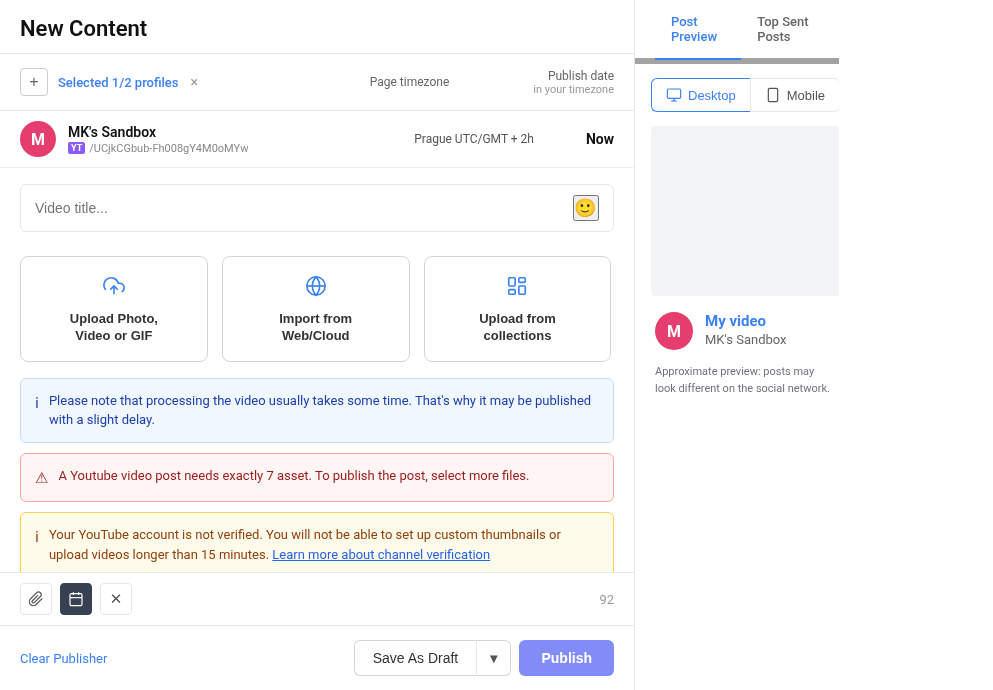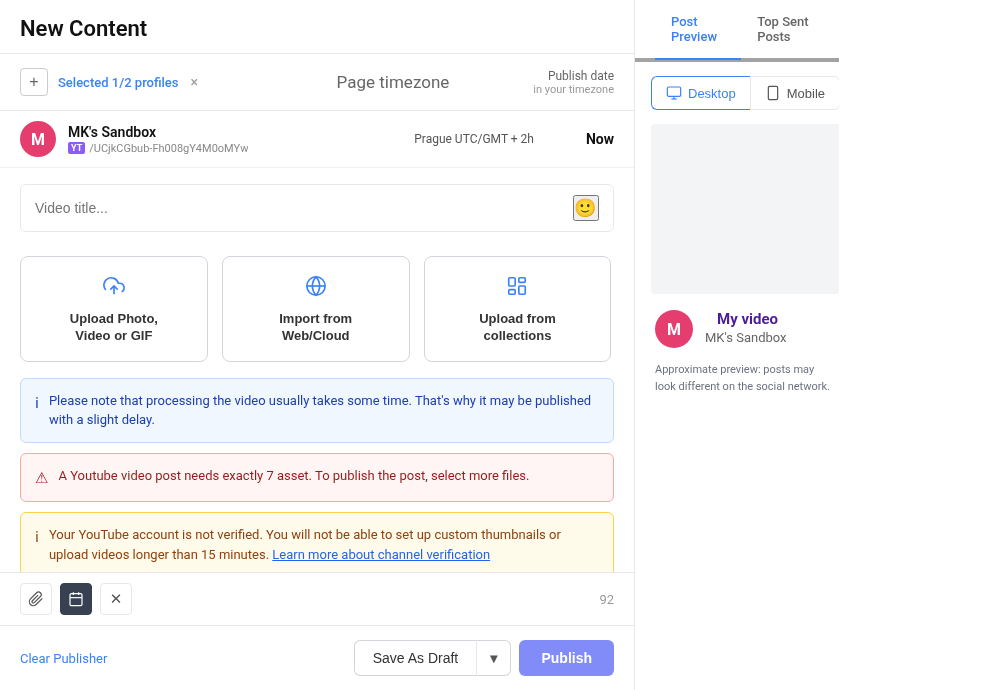--- a/index.html
+++ b/index.html
@@ -15,21 +15,21 @@
     .toolbar { display: flex; align-items: center; padding: 14px 20px; gap: 10px; border-bottom: 1px solid #e5e7eb; }
 
     .add-profile-btn { width: 28px; height: 28px; border: 1px solid #ccc; border-radius: 4px; background: #fff; cursor: pointer; display: flex; align-items: center; justify-content: center; font-size: 16px; color: #666; flex-shrink: 0; }
 
     .selected-profiles-link { color: #3b82f6; font-size: 13px; font-weight: 500; cursor: pointer; text-decoration: none; }
 
     .close-profiles { color: #999; cursor: pointer; font-size: 14px; margin-left: 2px; }
 
     .toolbar-right { margin-left: auto; display: flex; gap: 40px; align-items: center; }
 
-    .timezone-label { font-size: 17px; color: #666; text-align: center; }
+    .timezone-label { font-size: 12px; color: #666; text-align: center; }
     .publish-date-label { font-size: 12px; color: #666; text-align: right; }
     .publish-date-sub { font-size: 11px; color: #999; margin-left: 44px; }
 
     
     .profile-row { display: flex; align-items: center; padding: 10px 20px; gap: 12px; border-bottom: 1px solid #f0f0f0; }
 
     .avatar { width: 36px; height: 36px; border-radius: 50%; background: #e53e6e; display: flex; align-items: center; justify-content: center; color: #fff; font-weight: 700; font-size: 16px; flex-shrink: 0; }
 
     .profile-info { flex: 1; }
     .profile-name { font-size: 14px; font-weight: 600; color: #111; }
@@ -78,38 +78,38 @@
     .clear-publisher { color: #3b82f6; font-size: 13px; cursor: pointer; text-decoration: none; }
 
     .save-publish-group { margin-left: auto; display: flex; gap: 0; }
     .save-draft-btn { padding: 9px 18px; border: 1px solid #d1d5db; border-right: none; border-radius: 6px 0 0 6px; background: #fff; font-size: 14px; font-weight: 500; cursor: pointer; color: #333; }
     .save-draft-arrow { padding: 9px 10px; border: 1px solid #d1d5db; border-left: 1px solid #e5e7eb; border-radius: 0 6px 6px 0; background: #fff; cursor: pointer; color: #555; }
     .publish-btn { padding: 9px 22px; background: #818cf8; border: none; border-radius: 6px; color: #fff; font-size: 14px; font-weight: 600; cursor: pointer; margin-left: 8px; }
 
     
     .right-panel { flex: 1; display: flex; flex-direction: column; }
 
-    .preview-tabs { display: flex; align-items: center; padding: 0 20px; border-bottom: 4px solid #a3a3a3; gap: 0; }
+    .preview-tabs { display: flex; align-items: center; padding: 0 20px; border-bottom: 6px solid #a3a3a3; gap: 0; }
     .preview-tab { padding: 14px 16px; font-size: 13px; font-weight: 500; cursor: pointer; color: #666; border-bottom: 2px solid transparent; margin-bottom: -2px; }
     .preview-tab.active { color: #3b82f6; border-bottom-color: #3b82f6; }
 
     .device-tabs { display: flex; padding: 14px 16px; gap: 0; }
     .device-tab { flex: 1; padding: 8px 14px; border: 1px solid #e5e7eb; font-size: 13px; font-weight: 500; cursor: pointer; display: flex; align-items: center; justify-content: center; gap: 6px; background: #fff; color: #555; }
     .device-tab:first-child { border-radius: 6px 0 0 6px; border-right: none; }
     .device-tab:last-child { border-radius: 0 6px 6px 0; }
     .device-tab.active { background: #fff; color: #3b82f6; border-color: #3b82f6; z-index: 1; }
 
     .preview-content { flex: 1; padding: 0 16px 16px; display: flex; flex-direction: column; }
 
     .preview-image-area { background: #f3f4f6; border-radius: 4px; height: 170px; margin-bottom: 16px; }
 
     .preview-post { display: flex; align-items: flex-start; gap: 12px; padding: 0 4px; }
     .preview-avatar { width: 38px; height: 38px; border-radius: 50%; background: #e53e6e; display: flex; align-items: center; justify-content: center; color: #fff; font-weight: 700; font-size: 16px; flex-shrink: 0; }
     .preview-post-info { flex: 1; }
-    .preview-post-title { font-size: 15px; font-weight: 700; color: #4c1d95; margin-left: 12px; }
+    .preview-post-title { font-size: 15px; font-weight: 700; color: #3b82f6; }
     .preview-post-subtitle { font-size: 13px; color: #666; margin-top: 2px; }
 
     .preview-note { margin-top: 14px; font-size: 11px; color: #6b7280; line-height: 1.5; padding: 0 4px; }
 
     
     .svg-icon { width: 22px; height: 22px; stroke: #3b82f6; fill: none; stroke-width: 1.8; }
     .monitor-svg, .mobile-svg { width: 16px; height: 16px; stroke: currentColor; fill: none; stroke-width: 1.8; }
   </style>
 </head>
 <body>

